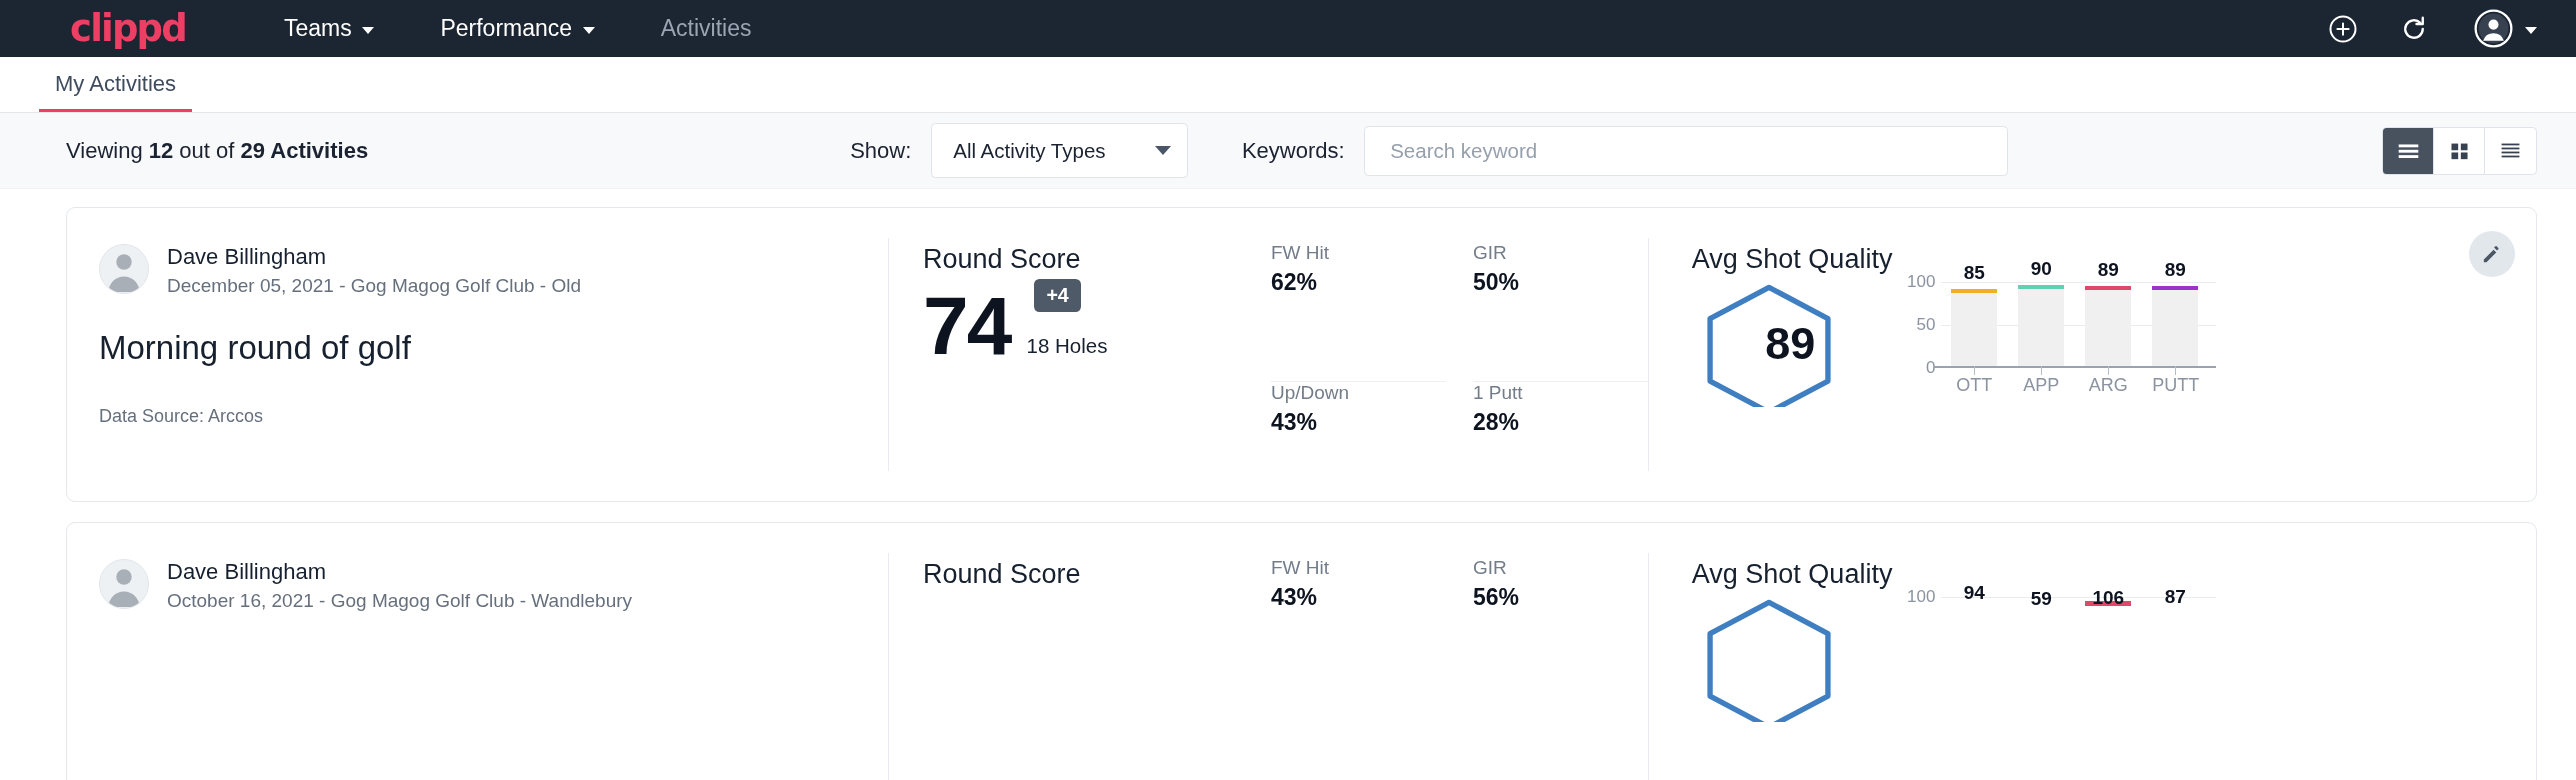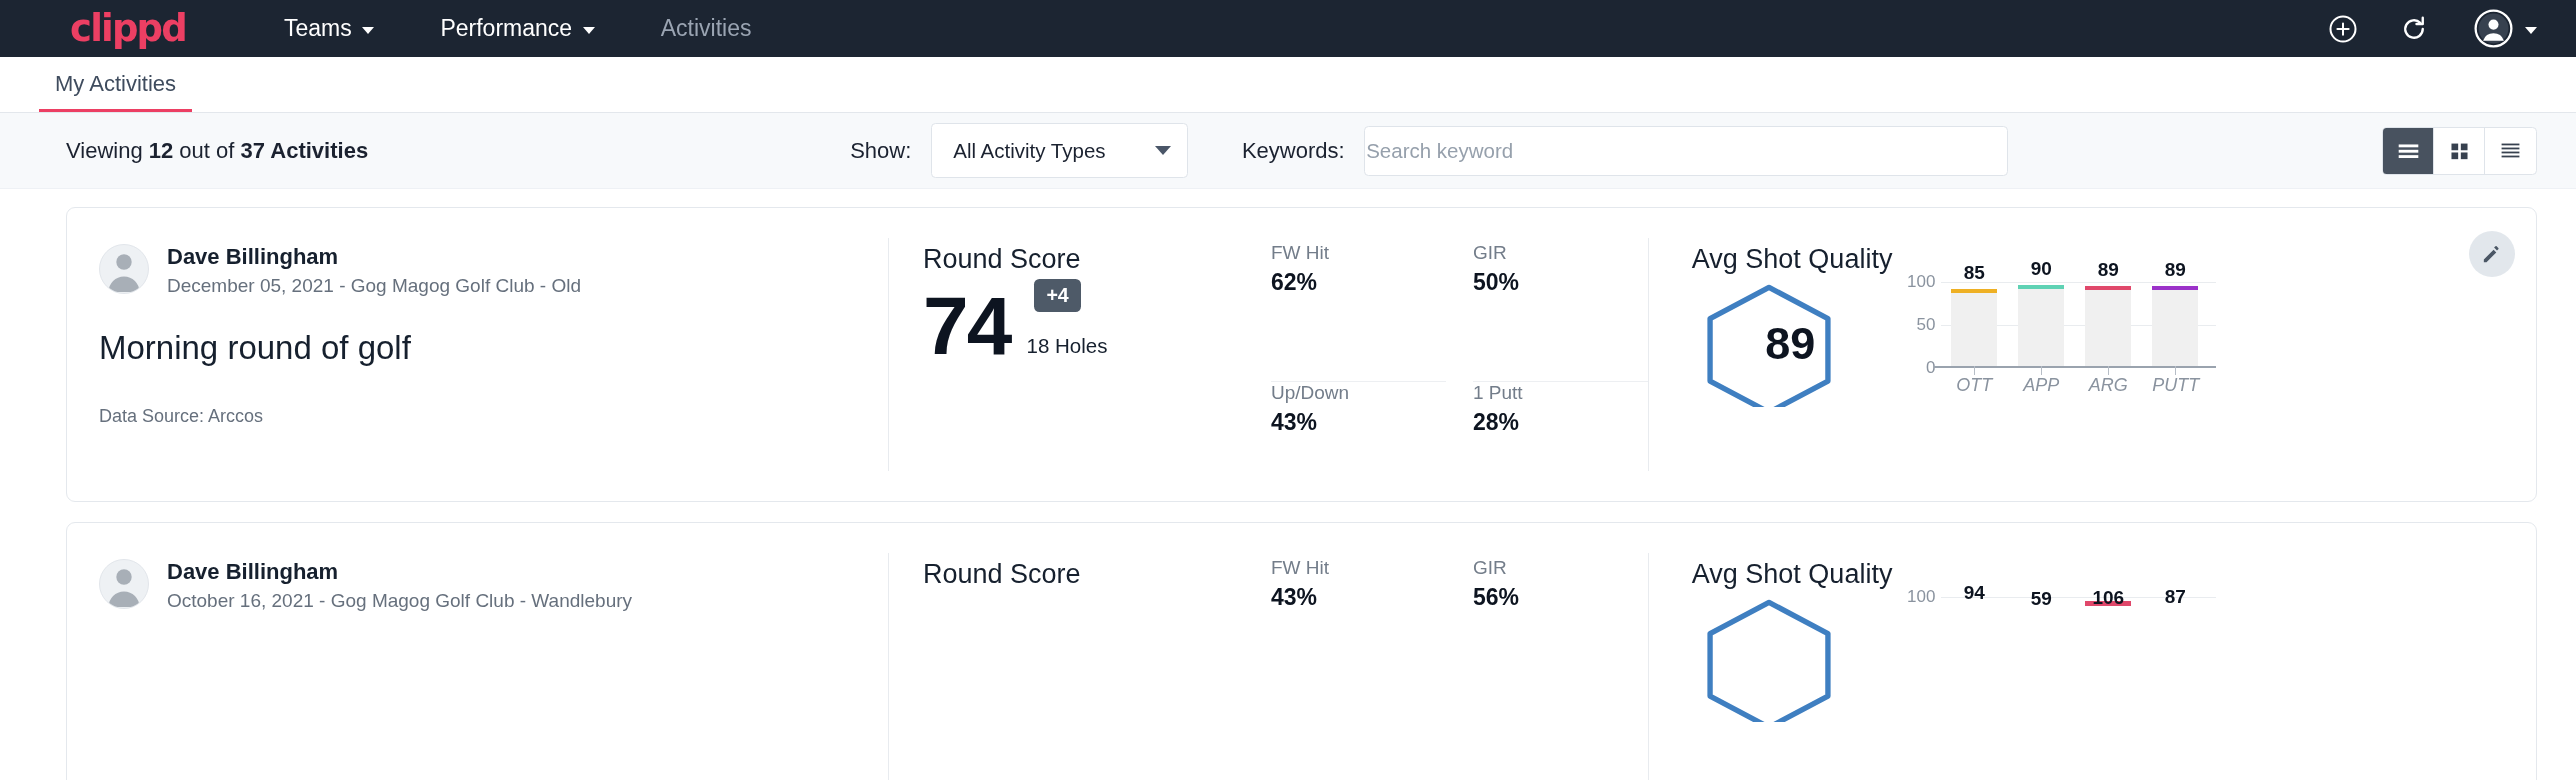--- a/index.html
+++ b/index.html
@@ -59,21 +59,21 @@
     padding: 0 16px 0 21.4px; font-size: 20.5px; color: #1b2230; cursor: pointer;
   }
   .select span.val { flex: 1; }
   .select .chev2 {
     width: 0; height: 0; border-left: 8px solid transparent;
     border-right: 8px solid transparent; border-top: 9.8px solid #4a5668;
   }
   .fb-gap2 { width: 54px; }
   .search {
     width: 644px; height: 50px; background: #fff; border: 0.9px solid #dfe4ea;
-    border-radius: 4.5px; padding: 0 1px; font-size: 20.5px; color: #ef4444;
+    border-radius: 4.5px; padding: 0 25px; font-size: 20.5px; color: #ef4444;
     font-family: "Liberation Sans", sans-serif;
   }
   .search::placeholder { color: #96a0ac; }
   .fb-gap3 { flex: 1; }
   .viewtoggle { display: flex; border: 0.9px solid #dfe4ea; border-radius: 4.5px; overflow: hidden; height: 48px; background: #fff; }
   .vt { width: 51px; display: flex; align-items: center; justify-content: center; cursor: pointer; border-right: 0.9px solid #dfe4ea; }
   .vt:last-child { border-right: none; }
   .vt.active { background: #48525f; }
 
   
@@ -82,21 +82,21 @@
     border: 0.9px solid #e4e8ed; border-radius: 9px; background: #fff;
     height: 295px; display: flex; position: relative; margin-bottom: 19.6px;
   }
   .col-left { width: 821px; padding: 36px 0 0 32px; }
   .who { display: flex; align-items: flex-start; gap: 18px; }
   .av {
     width: 50px; height: 50px; border-radius: 50%; background: #eef1f4;
     border: 0.9px solid #e2e6eb; display: flex; align-items: flex-end;
     justify-content: center; overflow: hidden; flex: none;
   }
-  .who-txt .nm { font-size: 22px; font-weight: 700; color: #16202e; line-height: 1.15; }
+  .who-txt .nm { font-size: 22px; font-weight: 400; color: #16202e; line-height: 1.15; }
   .who-txt .sub { font-size: 19px; color: #66707d; margin-top: 6.2px; }
   .ttl { font-size: 33px; color: #16202e; margin-top: 32px; font-weight: 400; }
   .src { font-size: 18px; color: #66707d; margin-top: 39px; }
 
   .divider { width: 0.9px; background: #e8ebef; margin: 30px 0; }
 
   .col-score { width: 375px; padding: 36px 0 0 34px; }
   .sect-h { font-size: 27px; color: #16202e; }
   .bignum-row { display: flex; align-items: flex-end; margin-top: 12.5px; position: relative; }
   .bignum { font-size: 82px; font-weight: 700; color: #0d1420; line-height: 0.93; letter-spacing: -1.8px; }
@@ -124,21 +124,21 @@
   .yaxis { width: 43px; position: relative; height: 86px; }
   .ytick { position: absolute; right: 5.4px; font-size: 17px; color: #8a939f; transform: translateY(-50%); }
   .plot { position: relative; width: 268px; height: 86px; }
   .gridline { position: absolute; left: 0; right: -7.1px; height: 0.9px; background: #e9ecef; }
   .axisline { position: absolute; left: -7.1px; right: -7.1px; bottom: 0; height: 1.8px; background: #9aa3ae; }
   .bars { position: absolute; left: 0; right: 0; bottom: 1.8px; height: 84px; display: flex; justify-content: space-around; }
   .bar { width: 46px; position: relative; }
   .bar .fill { position: absolute; bottom: 0; left: 0; right: 0; background: #f0f0f0; }
   .bar .cap { position: absolute; left: 0; right: 0; height: 4.5px; }
   .bar .lbl2 { position: absolute; left: 0; right: 0; text-align: center; font-size: 19px; font-weight: 700; color: #0d1420; }
-  .xaxis { display: flex; justify-content: space-around; width: 268px; margin-left: 43px; margin-top: 7.1px; font-style: italic; }
+  .xaxis { display: flex; justify-content: space-around; width: 268px; margin-left: 43px; margin-top: 7.1px; }
   .xtick { width: 46px; text-align: center; font-size: 18px; color: #8a939f; }
   .xtickmark { position: absolute; width: 0.9px; height: 9px; background: #b6bdc6; left: 50%; bottom: -9px; }
 
   .editbtn {
     position: absolute; right: 21.4px; top: 23px; width: 46px; height: 46px;
     border-radius: 50%; background: #e2e7ec; display: flex;
     align-items: center; justify-content: center; cursor: pointer;
   }
 </style>
 </head>
@@ -185,21 +185,21 @@
     <span class="chev" style="color:#ffffff;"></span>
   </div>
 </div>
 
 <div class="tabstrip">
   <div class="tab">My Activities</div>
 </div>
 
 <div class="filterbar">
   <div class="viewing">
-    <span>Viewing </span><b>12</b><span> out of </span><b>37 Activities</b>
+    <span>Viewing </span><b>12</b><span> out of </span><b>29 Activities</b>
   </div>
 
   <div class="fb-gap1"></div>
 
   <div class="lbl">Show:</div>
   <div class="select">
     <span class="val">All Activity Types</span>
     <span class="chev2"></span>
   </div>
 

